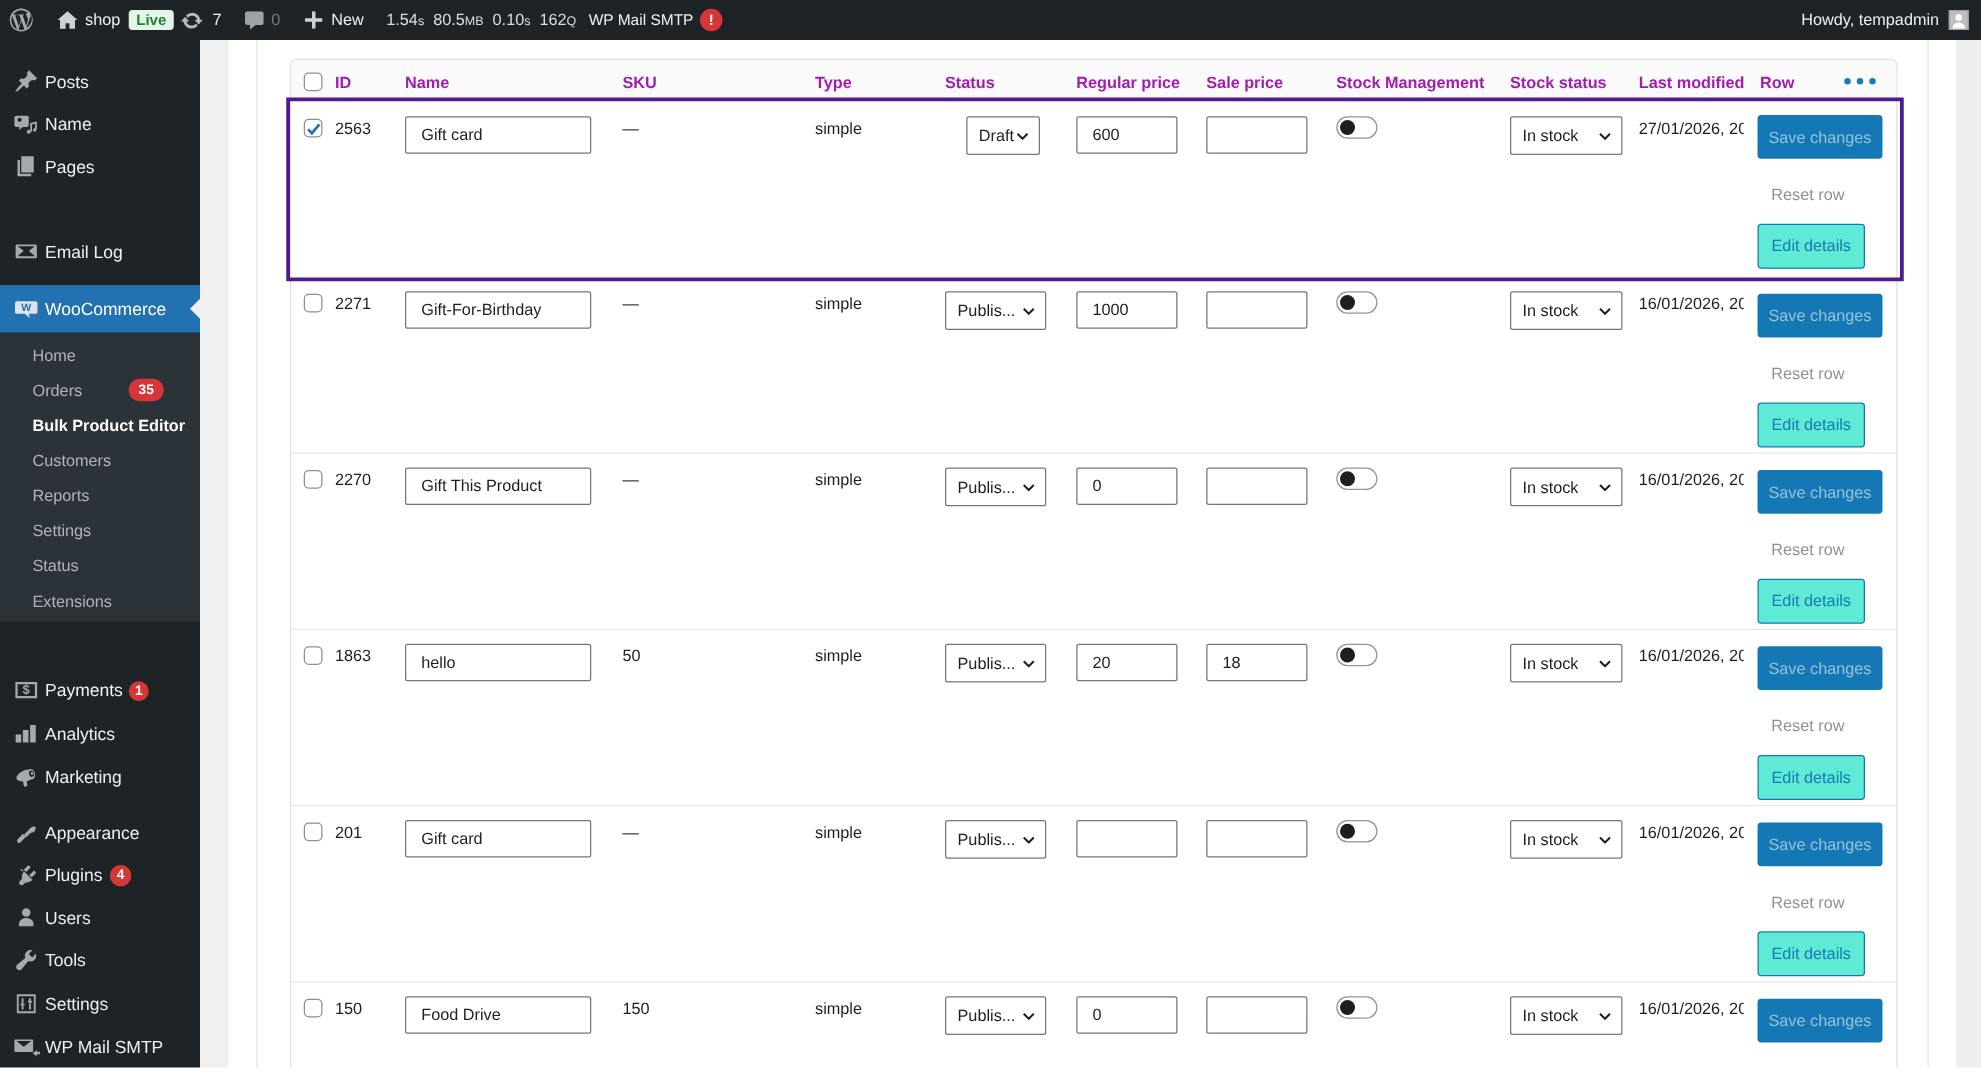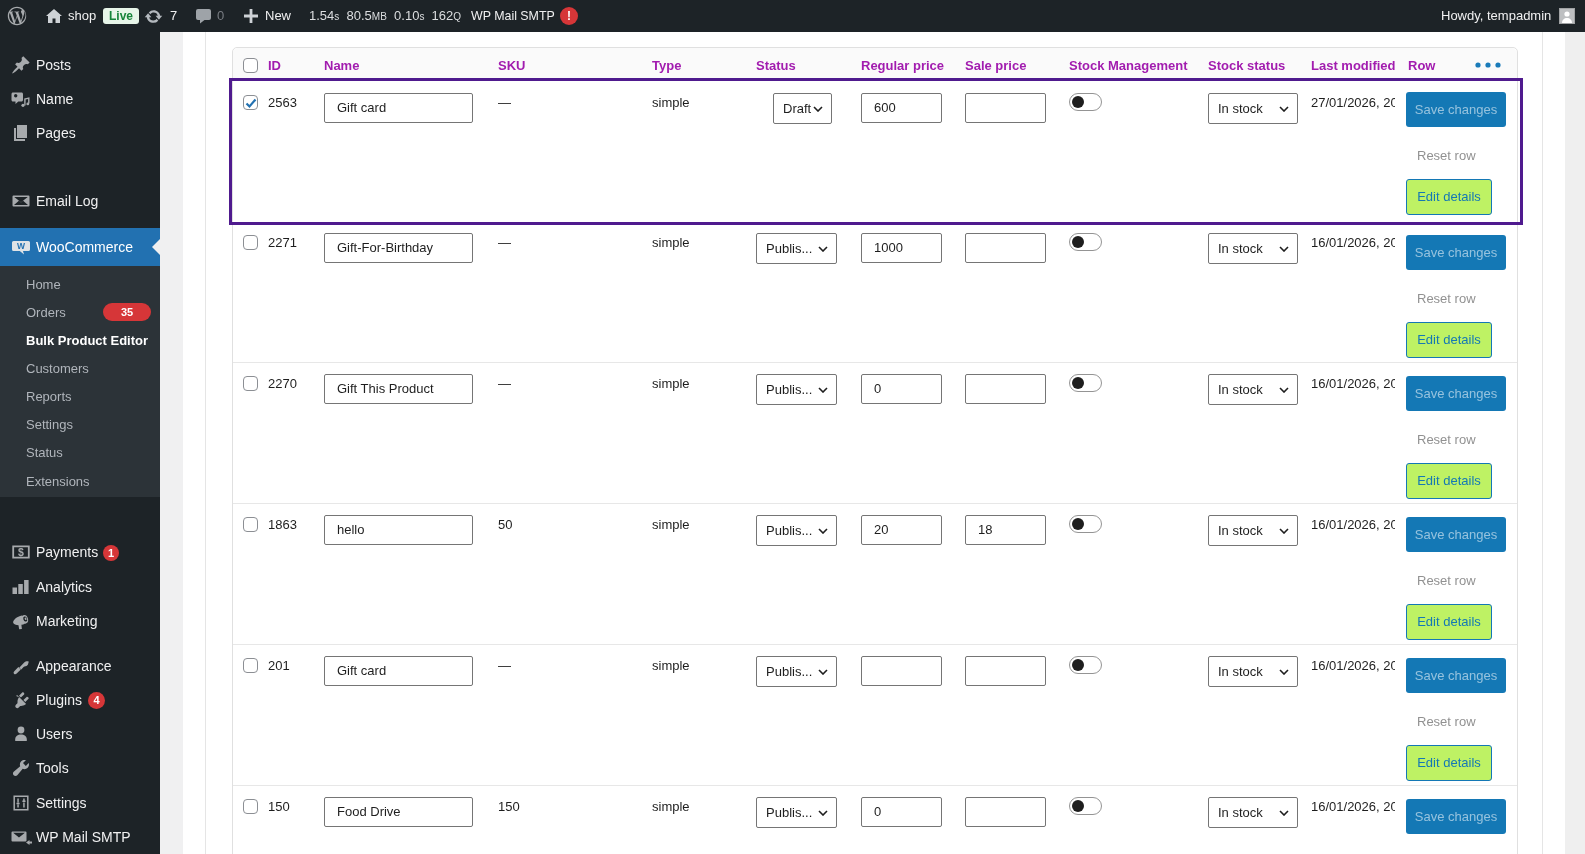--- a/index.html
+++ b/index.html
@@ -29,21 +29,21 @@
 .cb { position:absolute; width:15px; height:15px; border:1.5px solid #8c8f94; border-radius:4px; background:#fff; }
 .txt { position:absolute; font-size:13px; color:#1e1e1e; white-space:nowrap; }
 .date { position:absolute; font-size:13px; color:#1e1e1e; white-space:nowrap; width:84px; overflow:hidden; }
 .inp { position:absolute; height:30px; border:1px solid #757575; border-radius:2px; background:#fff; font-size:13px; color:#1e1e1e; line-height:28px; padding-left:12px; white-space:nowrap; overflow:hidden; }
 .sel { position:absolute; height:31px; border:1px solid #757575; border-radius:2px; background:#fff; font-size:13px; color:#1e1e1e; line-height:29px; padding-left:9px; white-space:nowrap; }
 .sel .chev { position:absolute; right:8px; top:12px; }
 .tog { position:absolute; width:33px; height:18px; border:1px solid #949494; border-radius:9px; background:#fff; }
 .knob { position:absolute; left:2px; top:2px; width:12px; height:12px; border-radius:50%; background:#1e1e1e; }
 .savebtn { position:absolute; width:100px; height:35px; background:#1478b5; border-radius:3px; color:rgba(255,255,255,0.55); font-size:13px; text-align:center; line-height:35px; }
 .resetrow { position:absolute; font-size:13px; color:#919191; }
-.editbtn { position:absolute; width:86px; height:36px; background:#bef264; border:1px solid #1478b5; border-radius:3px; color:#1478b5; font-size:13px; text-align:center; line-height:34px; }
+.editbtn { position:absolute; width:86px; height:36px; background:#5eead4; border:1px solid #1478b5; border-radius:3px; color:#1478b5; font-size:13px; text-align:center; line-height:34px; }
 #purple { position:absolute; left:229px; top:78px; width:1294px; height:147px; border:3px solid #4f1a8e; z-index:10; }
 </style>
 </head>
 <body>
 
 <div id="adminbar">
   <svg style="position:absolute;left:7px;top:6px" width="20" height="20" viewBox="0 0 20 20">
     <path fill="#a7aaad" d="M10 0.8c-5.1 0-9.2 4.1-9.2 9.2s4.1 9.2 9.2 9.2 9.2-4.1 9.2-9.2S15.1 0.8 10 0.8zM2.1 10c0-1.1.25-2.2.68-3.2l3.85 10.55C3.94 16.04 2.1 13.24 2.1 10zm7.9 7.9c-.78 0-1.53-.11-2.24-.32l2.38-6.92 2.44 6.68c.02.04.04.08.06.11-.83.29-1.71.45-2.64.45zm1.09-11.6c.48-.03.91-.08.91-.08.43-.05.38-.68-.05-.66 0 0-1.29.1-2.12.1-.78 0-2.1-.1-2.1-.1-.43-.02-.48.63-.05.66 0 0 .41.05.84.08l1.25 3.41-1.75 5.24-2.91-8.65c.48-.03.91-.08.91-.08.43-.05.38-.68-.05-.66 0 0-1.29.1-2.12.1-.15 0-.33 0-.52-.01C4.63 3.63 7.15 2.1 10 2.1c2.06 0 3.94.79 5.35 2.08-.03 0-.07-.01-.1-.01-.78 0-1.33.68-1.33 1.41 0 .65.38 1.21.78 1.86.3.53.65 1.21.65 2.19 0 .68-.26 1.47-.6 2.57l-.79 2.65-2.87-8.55zm3.03 10.35l2.68-7.74c.5-1.25.67-2.25.67-3.14 0-.32-.02-.62-.06-.9.68 1.25 1.08 2.68 1.08 4.13 0 3.23-1.75 6.05-4.37 7.65z"></path>
   </svg>
   <svg style="position:absolute;left:46px;top:8px" width="16" height="16" viewBox="0 0 16 16">
@@ -131,21 +131,21 @@
     </div>
 <div class="sub" style="top:378px;">
       <span class="lbl">Settings</span>
     </div>
 <div class="sub" style="top:406px;">
       <span class="lbl">Status</span>
     </div>
 <div class="sub" style="top:435px;">
       <span class="lbl">Extensions</span>
     </div>
-<div class="badge" style="left:103px;top:271px;width:48px;height:18px;line-height:18px;border-radius:9px">35</div>
+<div class="badge" style="left:103px;top:271px;width:28px;height:18px;line-height:18px;border-radius:9px">35</div>
 <div class="badge" style="left:103px;top:513px;width:16px;height:16px;line-height:16px;border-radius:8px">1</div>
 <div class="badge" style="left:88px;top:660px;width:17px;height:17px;line-height:17px;border-radius:9px">4</div>
 <div class="mitem" style="top:503px">
       <svg width="20" height="20" viewBox="0 0 20 20">
         <path fill="none" stroke="#a7aaad" stroke-width="1.8" d="M2.2 4.4h15.6v11.2H2.2z"></path>
         <text x="10" y="13.6" font-family="Liberation Sans" font-size="10.5" font-weight="bold" fill="#a7aaad" text-anchor="middle">$</text>
       </svg>
       <span class="lbl">Payments</span>
     </div>
 <div class="mitem" style="top:538px">

